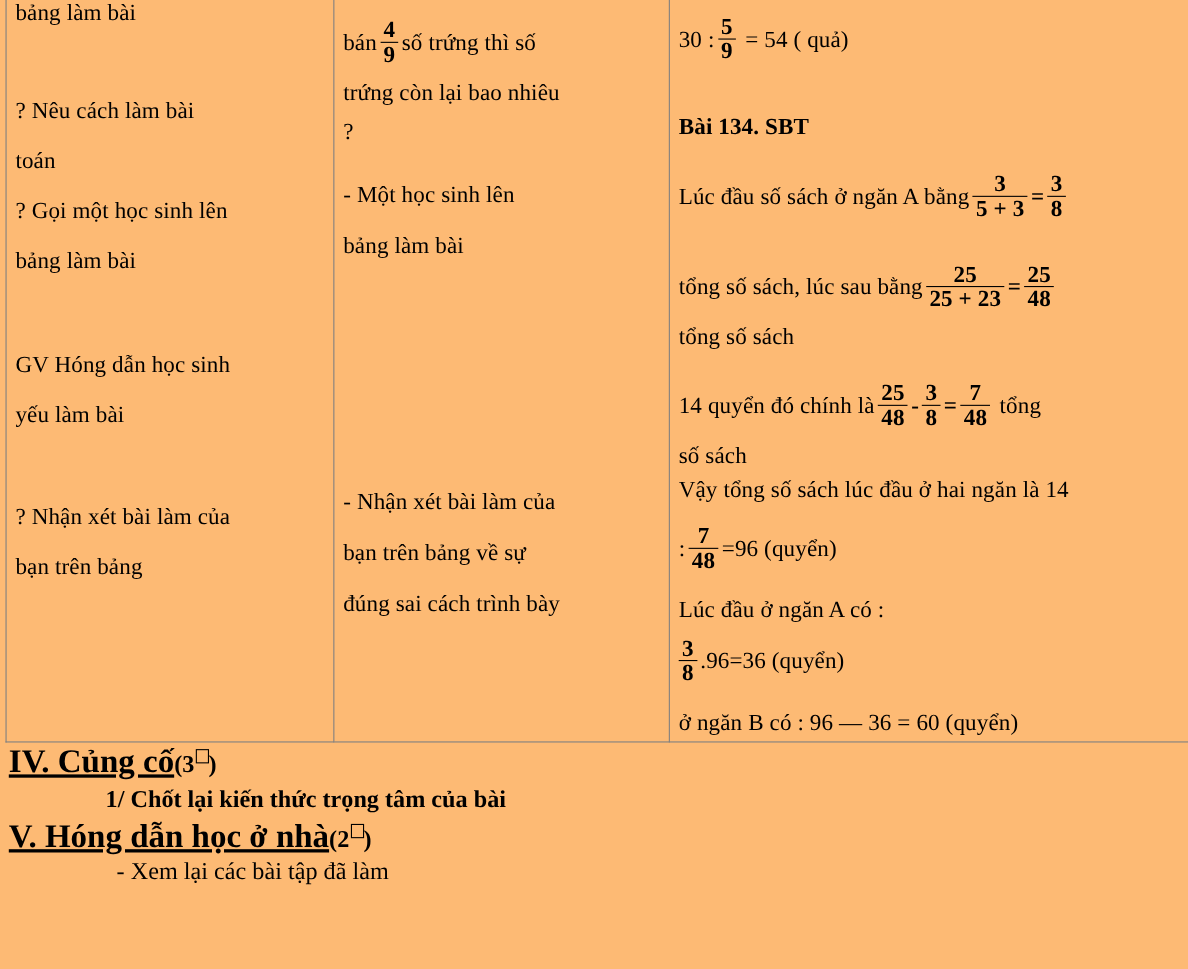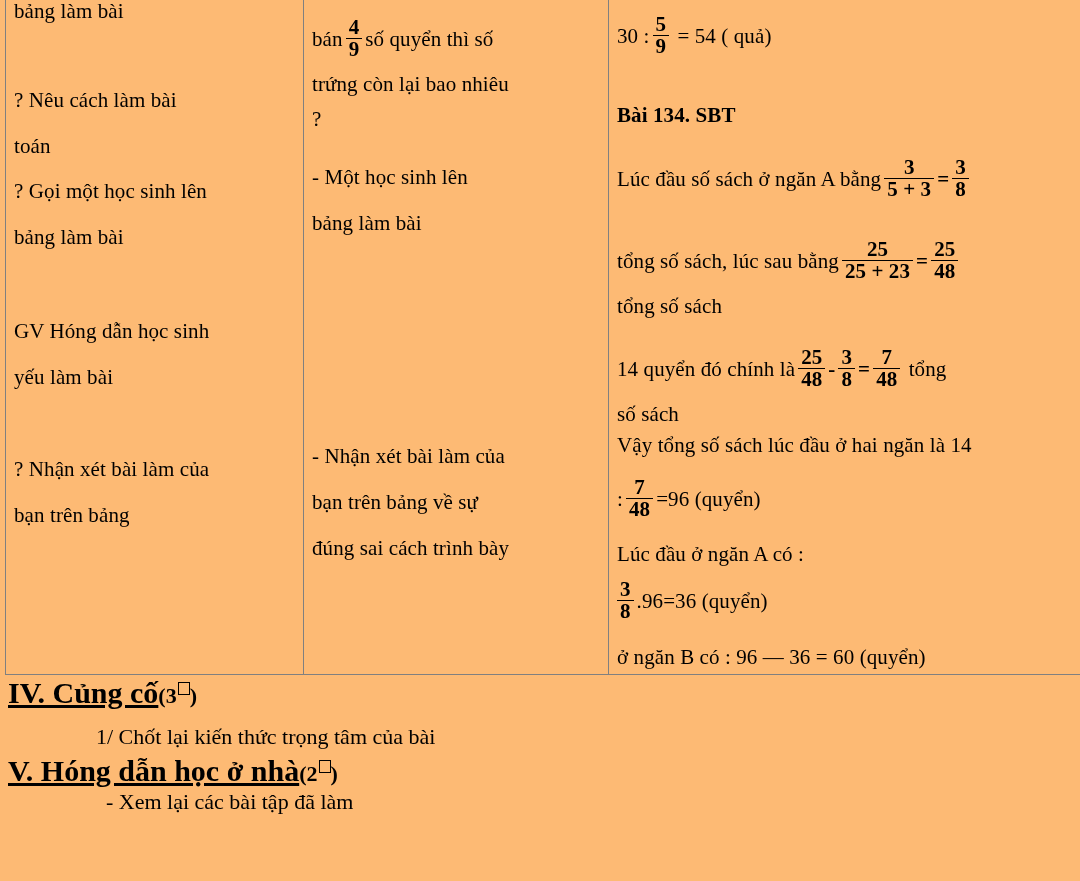--- a/index.html
+++ b/index.html
@@ -120,21 +120,21 @@
           <div class="ln" style="top:368px;left:0;">yếu làm bài</div>
           <div class="ln" style="top:460px;left:0;">? Nhận xét bài làm của</div>
           <div class="ln" style="top:506px;left:0;">bạn trên bảng</div>
         </div>
       </td>
 
       <td class="col-b">
         <div class="cellbody">
 
           <div class="ln" style="top:18px;left:0;">
-            <span>bán</span><span class="frac"><span class="num">4</span><span class="den">9</span></span><span>số quyển thì  số</span>
+            <span>bán</span><span class="frac"><span class="num">4</span><span class="den">9</span></span><span>số trứng thì  số</span>
           </div>
 
           <div class="ln" style="top:75px;left:0;">trứng còn lại bao nhiêu</div>
           <div class="ln" style="top:110px;left:0;">?</div>
 
           <div class="ln" style="top:168px;left:0;">- Một học sinh lên</div>
           <div class="ln" style="top:214px;left:0;">bảng làm bài</div>
 
           <div class="ln" style="top:447px;left:0;">-  Nhận xét bài làm của</div>
           <div class="ln" style="top:493px;left:0;">bạn trên bảng về sự</div>
@@ -187,21 +187,21 @@
     </tr>
   </tbody>
     </table>
 
   <div class="closing">
 
     <div class="closing-line">
       <span class="head-rule">IV. Củng cố</span><span class="paren-min">(</span><span class="paren-min">3</span><span class="boxglyph"></span><span class="paren-min">)</span>
     </div>
 
-    <div class="closing-line indent1" style="margin-top:18px;">1/ Chốt lại kiến thức trọng tâm của bài</div>
+    <div class="closing-line indent1" style="margin-top:8px;font-weight:bold;">1/ Chốt lại kiến thức trọng tâm của bài</div>
 
     <div class="closing-line" style="margin-top:8px;">
       <span class="head-rule">V. Hóng dẫn học ở nhà</span><span class="paren-min">(</span><span class="paren-min">2</span><span class="boxglyph"></span><span class="paren-min">)</span>
     </div>
 
     <div class="closing-line indent2" style="margin-top:5px;">- Xem lại các bài tập đã làm</div>
   </div>
 
 </div>
 

